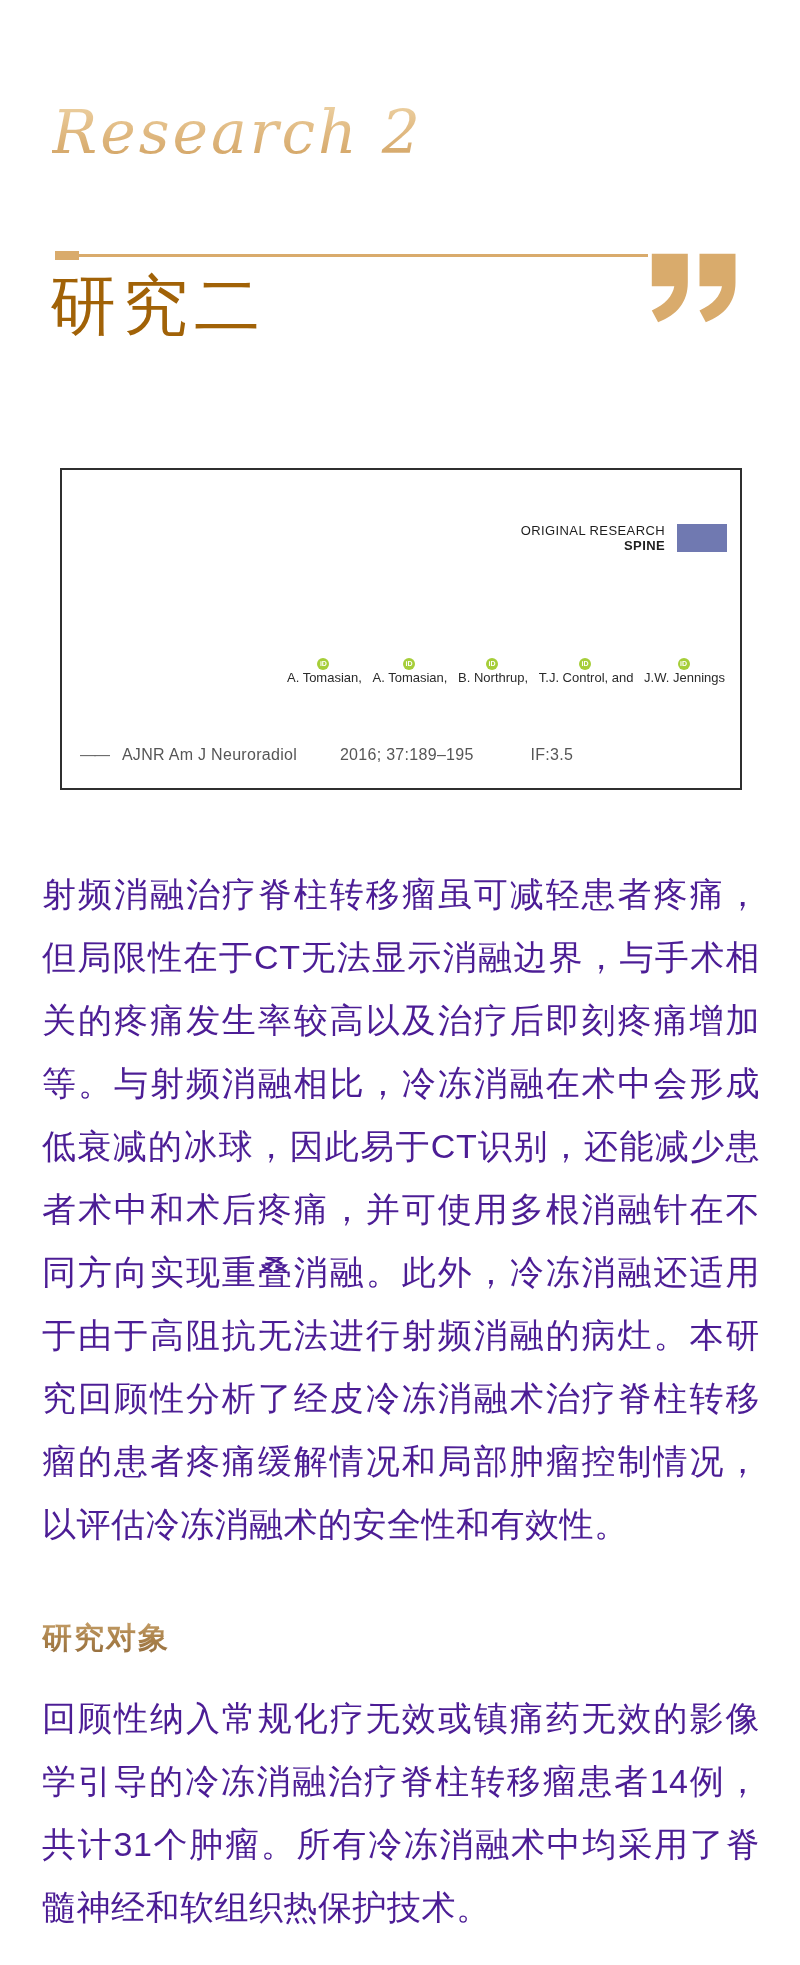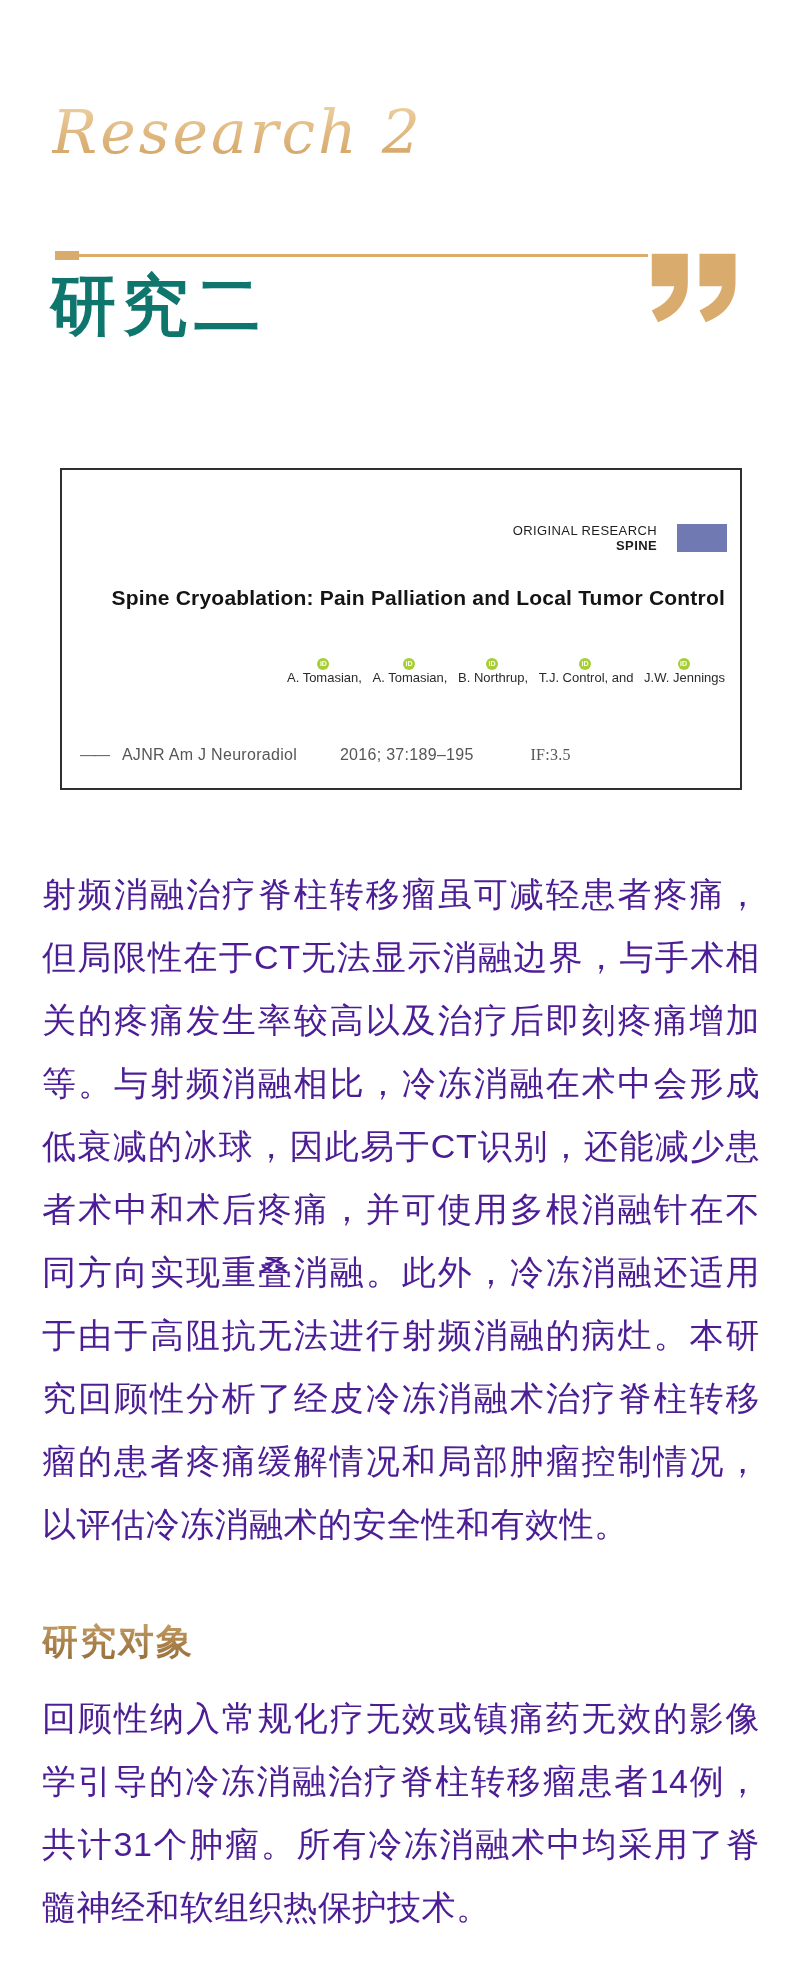--- a/index.html
+++ b/index.html
@@ -28,33 +28,33 @@
     position: absolute; left: 55px; top: 251px;
     width: 24px; height: 9px; background: #d9ab6c;
   }
   .quote-mark {
     position: absolute; left: 650px; top: 253px;
     width: 90px; height: 70px;
   }
   .cn-title {
     position: absolute; left: 50px; top: 268px;
     font-family: "Liberation Serif", serif;
-    font-weight: 700; font-size: 66px; letter-spacing: 6px;
-    color: #0f766e; line-height: 1.15; white-space: nowrap;
+    font-weight: 400; font-size: 66px; letter-spacing: 6px;
+    color: #a16207; line-height: 1.15; white-space: nowrap;
   }
 
   
   .paper-card {
     position: absolute; left: 60px; top: 468px;
     width: 678px; height: 318px;
     border: 2px solid #2f2f2f; background: #ffffff;
   }
   .card-head {
     position: absolute; top: 53px; right: 13px;
-    display: flex; align-items: center; gap: 8px;
+    display: flex; align-items: center;
   }
   .card-head-text {
     text-align: right; color: #1d1d1d;
     font-size: 13px; line-height: 15px; letter-spacing: 0.4px;
   }
   .card-head-text .cat2 { font-weight: 700; }
   .spine-badge {
     width: 50px; height: 28px; margin-left: 12px;
     background: #7079b1;
   }
@@ -75,33 +75,33 @@
     font-size: 7px; line-height: 12px; text-align: center;
     font-weight: 700;
   }
   .citation-row {
     position: absolute; top: 276px; left: 18px; right: 12px;
     color: #565656; font-size: 16px; letter-spacing: 0.3px;
     white-space: nowrap;
   }
   .citation-row .dash { color: #6a6a6a; margin-right: 10px; letter-spacing: -2px; }
   .citation-row .cite { margin-left: 38px; margin-top: 47px; }
-  .citation-row .impact { margin-left: 52px; font-family: Liberation Serif, serif; }
+  .citation-row .impact { margin-left: 52px; }
 
   
   .para {
     position: absolute; left: 42px; width: 718px;
     font-size: 34px; line-height: 63px; color: #4c1d95;
     text-align: justify; letter-spacing: 0.5px;
   }
   .para1 { top: 863px; }
   .section-heading {
     position: absolute; left: 42px; top: 1618px;
     font-family: "Liberation Serif", serif;
-    font-weight: 700; font-size: 36px; letter-spacing: 2px;
+    font-weight: 700; font-size: 30px; letter-spacing: 2px;
     background: linear-gradient(180deg, #c9a36d 0%, #a87f48 55%, #8f6a3c 100%);
     -webkit-background-clip: text; background-clip: text;
     -webkit-text-fill-color: transparent; color: transparent;
     white-space: nowrap;
   }
   .para2 { top: 1687px; }
 </style>
 </head>
 <body>
 
@@ -120,21 +120,20 @@
 <div class="paper-card">
   <div class="card-head">
     <div class="card-head-text">
       <div class="cat1">ORIGINAL RESEARCH</div>
       <div class="cat2">SPINE</div>
     </div>
     <div class="spine-badge"></div>
   </div>
 
   <div class="paper-title">
-    <div>Spine Cryoablation: Pain Palliation and Local Tumor Control</div>
   </div>
 
   <div class="authors">
     <span class="author">
       <span class="orcid">iD</span>
       <span>A. Tomasian,</span>
     </span>
     <span class="author">
       <span class="orcid">iD</span>
       <span>A. Tomasian,</span>

